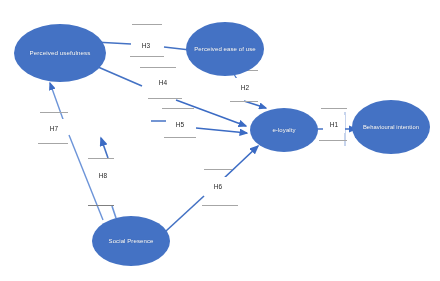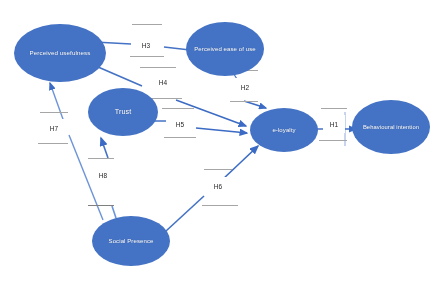--- a/index.html
+++ b/index.html
@@ -143,23 +143,20 @@
   <div class="rule" style="left:202px;top:205px;width:36px;"></div>
 
   <div class="node" style="left:14px;top:24px;width:92px;height:58px;background:#4472C4;font-size:6.2px;">
     <span class="node-label">Perceived usefulness</span>
   </div>
 
   <div class="node" style="left:186px;top:22px;width:78px;height:54px;background:#4472C4;font-size:6px;">
     <span class="node-label">Perceived ease of use</span>
   </div>
 
-  <div class="node" style="left:88px;top:88px;width:70px;height:48px;background:#4472C4;font-size:7.2px;">
-    <span class="node-label">Trust</span>
-  </div>
 
   <div class="node" style="left:250px;top:108px;width:68px;height:44px;background:#4472C4;font-size:6px;">
     <span class="node-label">e-loyalty</span>
   </div>
 
   <div class="node" style="left:352px;top:100px;width:78px;height:54px;background:#4472C4;font-size:5.8px;">
     <span class="node-label">Behavioural intention</span>
   </div>
 
   <div class="node" style="left:92px;top:216px;width:78px;height:50px;background:#4472C4;font-size:6px;">

